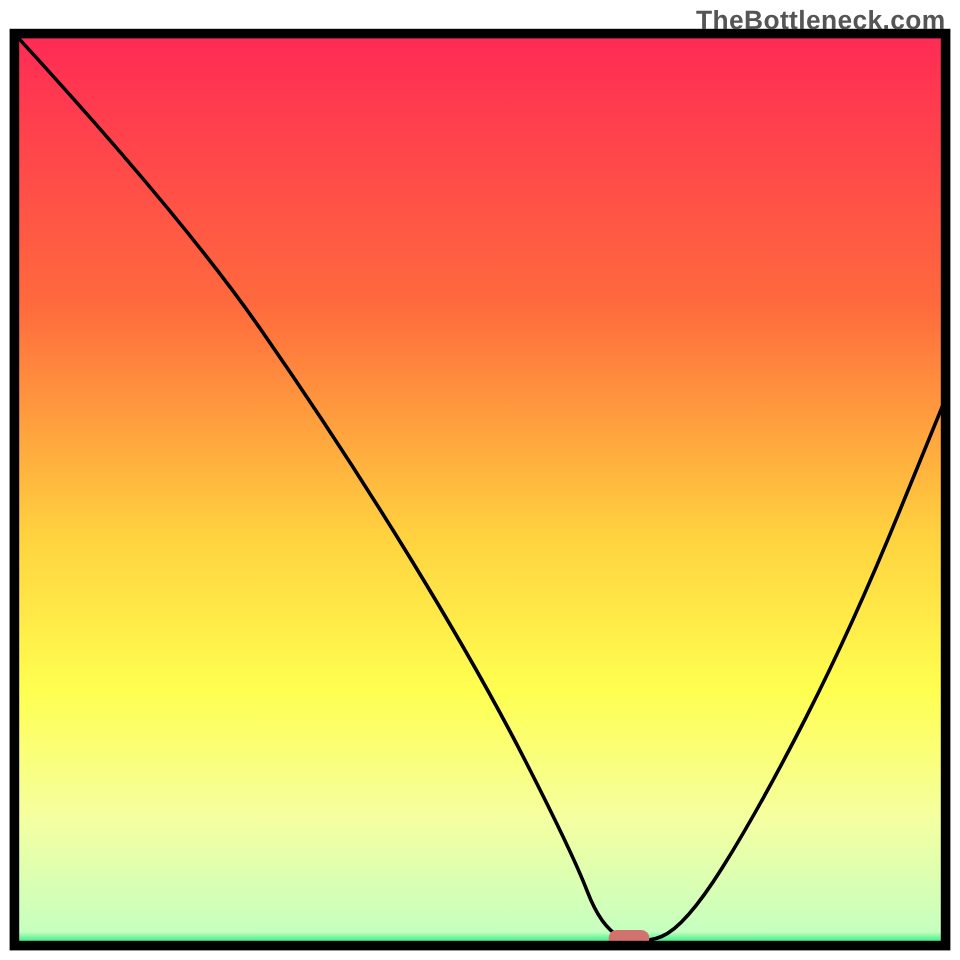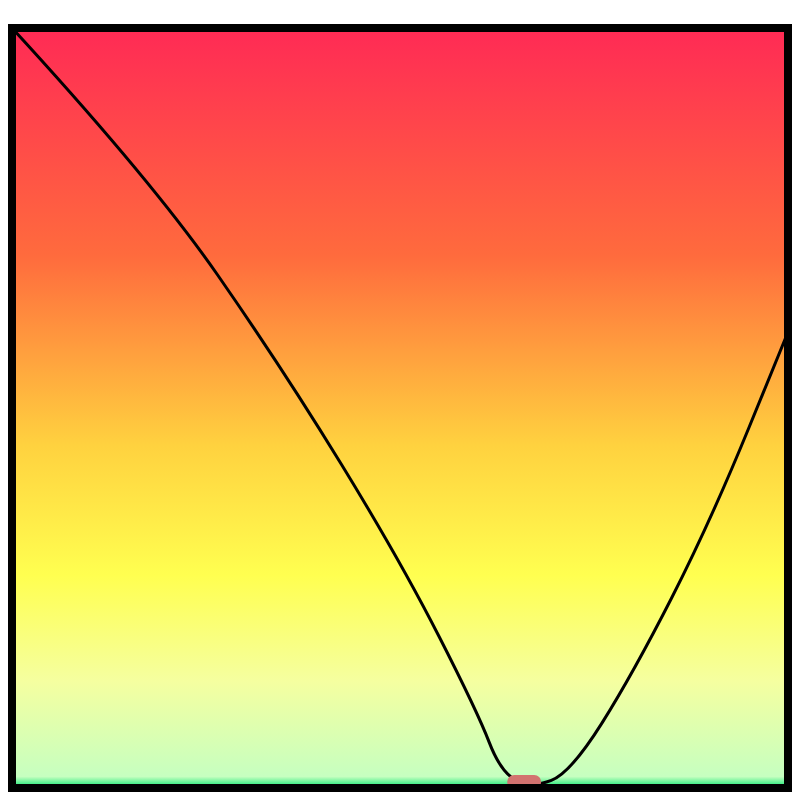--- a/index.html
+++ b/index.html
@@ -25,20 +25,21 @@
     letter-spacing: 0.3px;
   }
   svg {
     display: block;
   }
 </style>
 </head>
 <body>
 
 <div class="container">
+  <div class="watermark">TheBottleneck.com</div>
   <svg id="chart-svg" width="800" height="800" viewBox="0 0 800 800">
       <defs>
         <linearGradient id="bg-grad" x1="0" y1="0" x2="0" y2="1">
           <stop offset="0%" stop-color="#ff2a55"></stop>
           <stop offset="30%" stop-color="#ff6b3d"></stop>
           <stop offset="55.00000000000001%" stop-color="#ffd23f"></stop>
           <stop offset="72%" stop-color="#ffff50"></stop>
           <stop offset="86%" stop-color="#f5ffa0"></stop>
           <stop offset="98.5%" stop-color="#c6ffc0"></stop>
           <stop offset="100%" stop-color="#00e56b"></stop>

